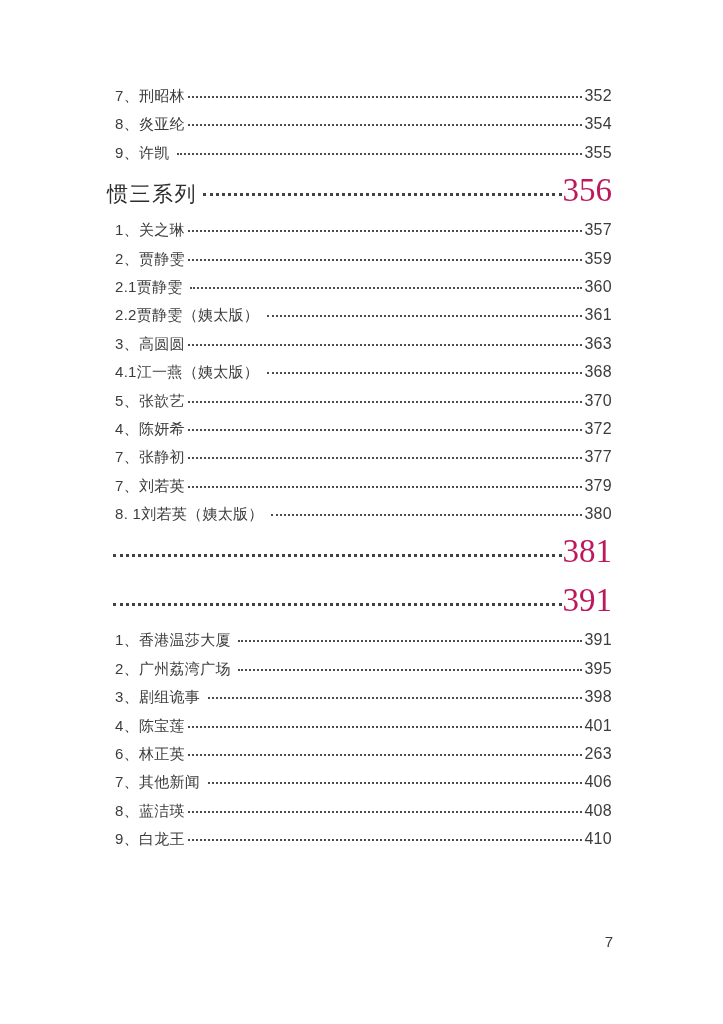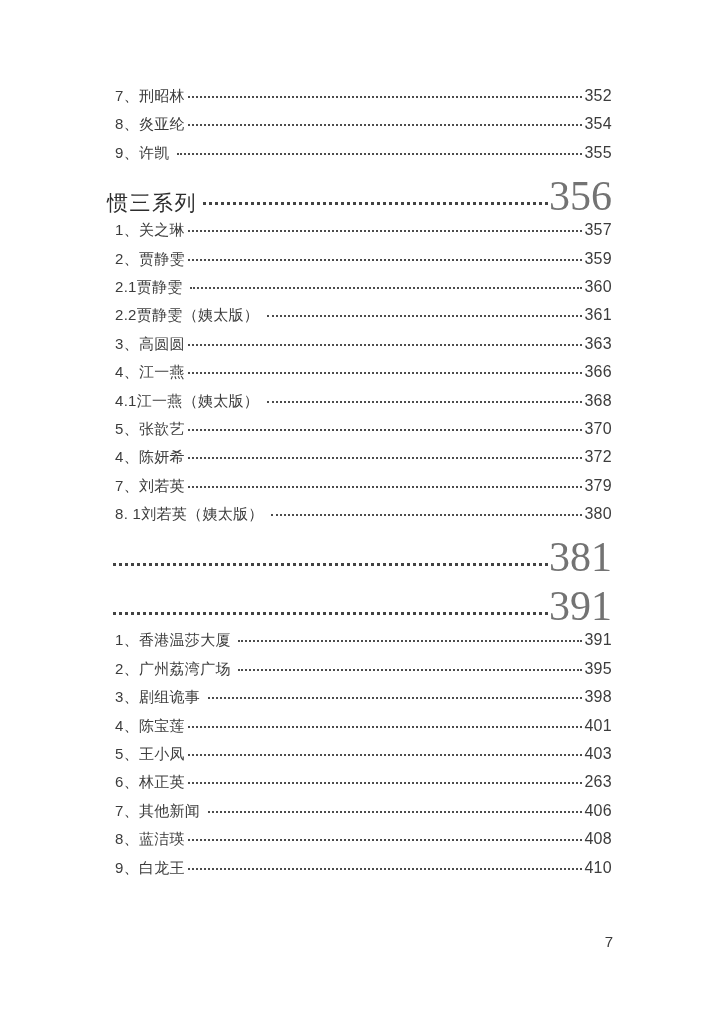--- a/index.html
+++ b/index.html
@@ -52,22 +52,22 @@
     white-space: pre;
   }
   .toc-heading .leader {
     flex: 1;
     border-bottom: 3px dotted #424242;
     margin: 0 1px 0 6px;
     transform: translateY(-5px);
   }
   .toc-heading .pagenum {
     font-family: "Liberation Serif", serif;
-    font-size: 42px;
-    color: #737373;
+    font-size: 33px;
+    color: #be185d;
   }
   
   .footer {
     position: absolute;
     right: 110px;
     bottom: 74px;
     font-size: 15px;
     color: #3b3b3b;
   }
 </style>
@@ -118,40 +118,40 @@
       <span class="label">2.2贾静雯（姨太版） </span>
       <span class="leader"></span>
       <span class="pagenum">361</span>
     </div>
     <div class="toc-item">
       <span class="label">3、高圆圆</span>
       <span class="leader"></span>
       <span class="pagenum">363</span>
     </div>
     <div class="toc-item">
-      <span class="label">4、江一燕</span>
-      <span class="leader"></span>
-      <span class="pagenum">366</span>
-    </div>
-    <div class="toc-item">
       <span class="label">4.1江一燕（姨太版） </span>
       <span class="leader"></span>
       <span class="pagenum">368</span>
     </div>
     <div class="toc-item">
       <span class="label">5、张歆艺</span>
       <span class="leader"></span>
       <span class="pagenum">370</span>
     </div>
     <div class="toc-item">
       <span class="label">4、陈妍希</span>
       <span class="leader"></span>
       <span class="pagenum">372</span>
     </div>
     <div class="toc-item">
+      <span class="label">7、张静初</span>
+      <span class="leader"></span>
+      <span class="pagenum">377</span>
+    </div>
+    <div class="toc-item">
       <span class="label">7、刘若英</span>
       <span class="leader"></span>
       <span class="pagenum">379</span>
     </div>
     <div class="toc-item">
       <span class="label">8. 1刘若英（姨太版） </span>
       <span class="leader"></span>
       <span class="pagenum">380</span>
     </div>
 
@@ -177,25 +177,20 @@
     </div>
     <div class="toc-item">
       <span class="label">3、剧组诡事 </span>
       <span class="leader"></span>
       <span class="pagenum">398</span>
     </div>
     <div class="toc-item">
       <span class="label">4、陈宝莲</span>
       <span class="leader"></span>
       <span class="pagenum">401</span>
-    </div>
-    <div class="toc-item">
-      <span class="label">5、王小凤</span>
-      <span class="leader"></span>
-      <span class="pagenum">403</span>
     </div>
     <div class="toc-item">
       <span class="label">6、林正英</span>
       <span class="leader"></span>
       <span class="pagenum">263</span>
     </div>
     <div class="toc-item">
       <span class="label">7、其他新闻 </span>
       <span class="leader"></span>
       <span class="pagenum">406</span>

